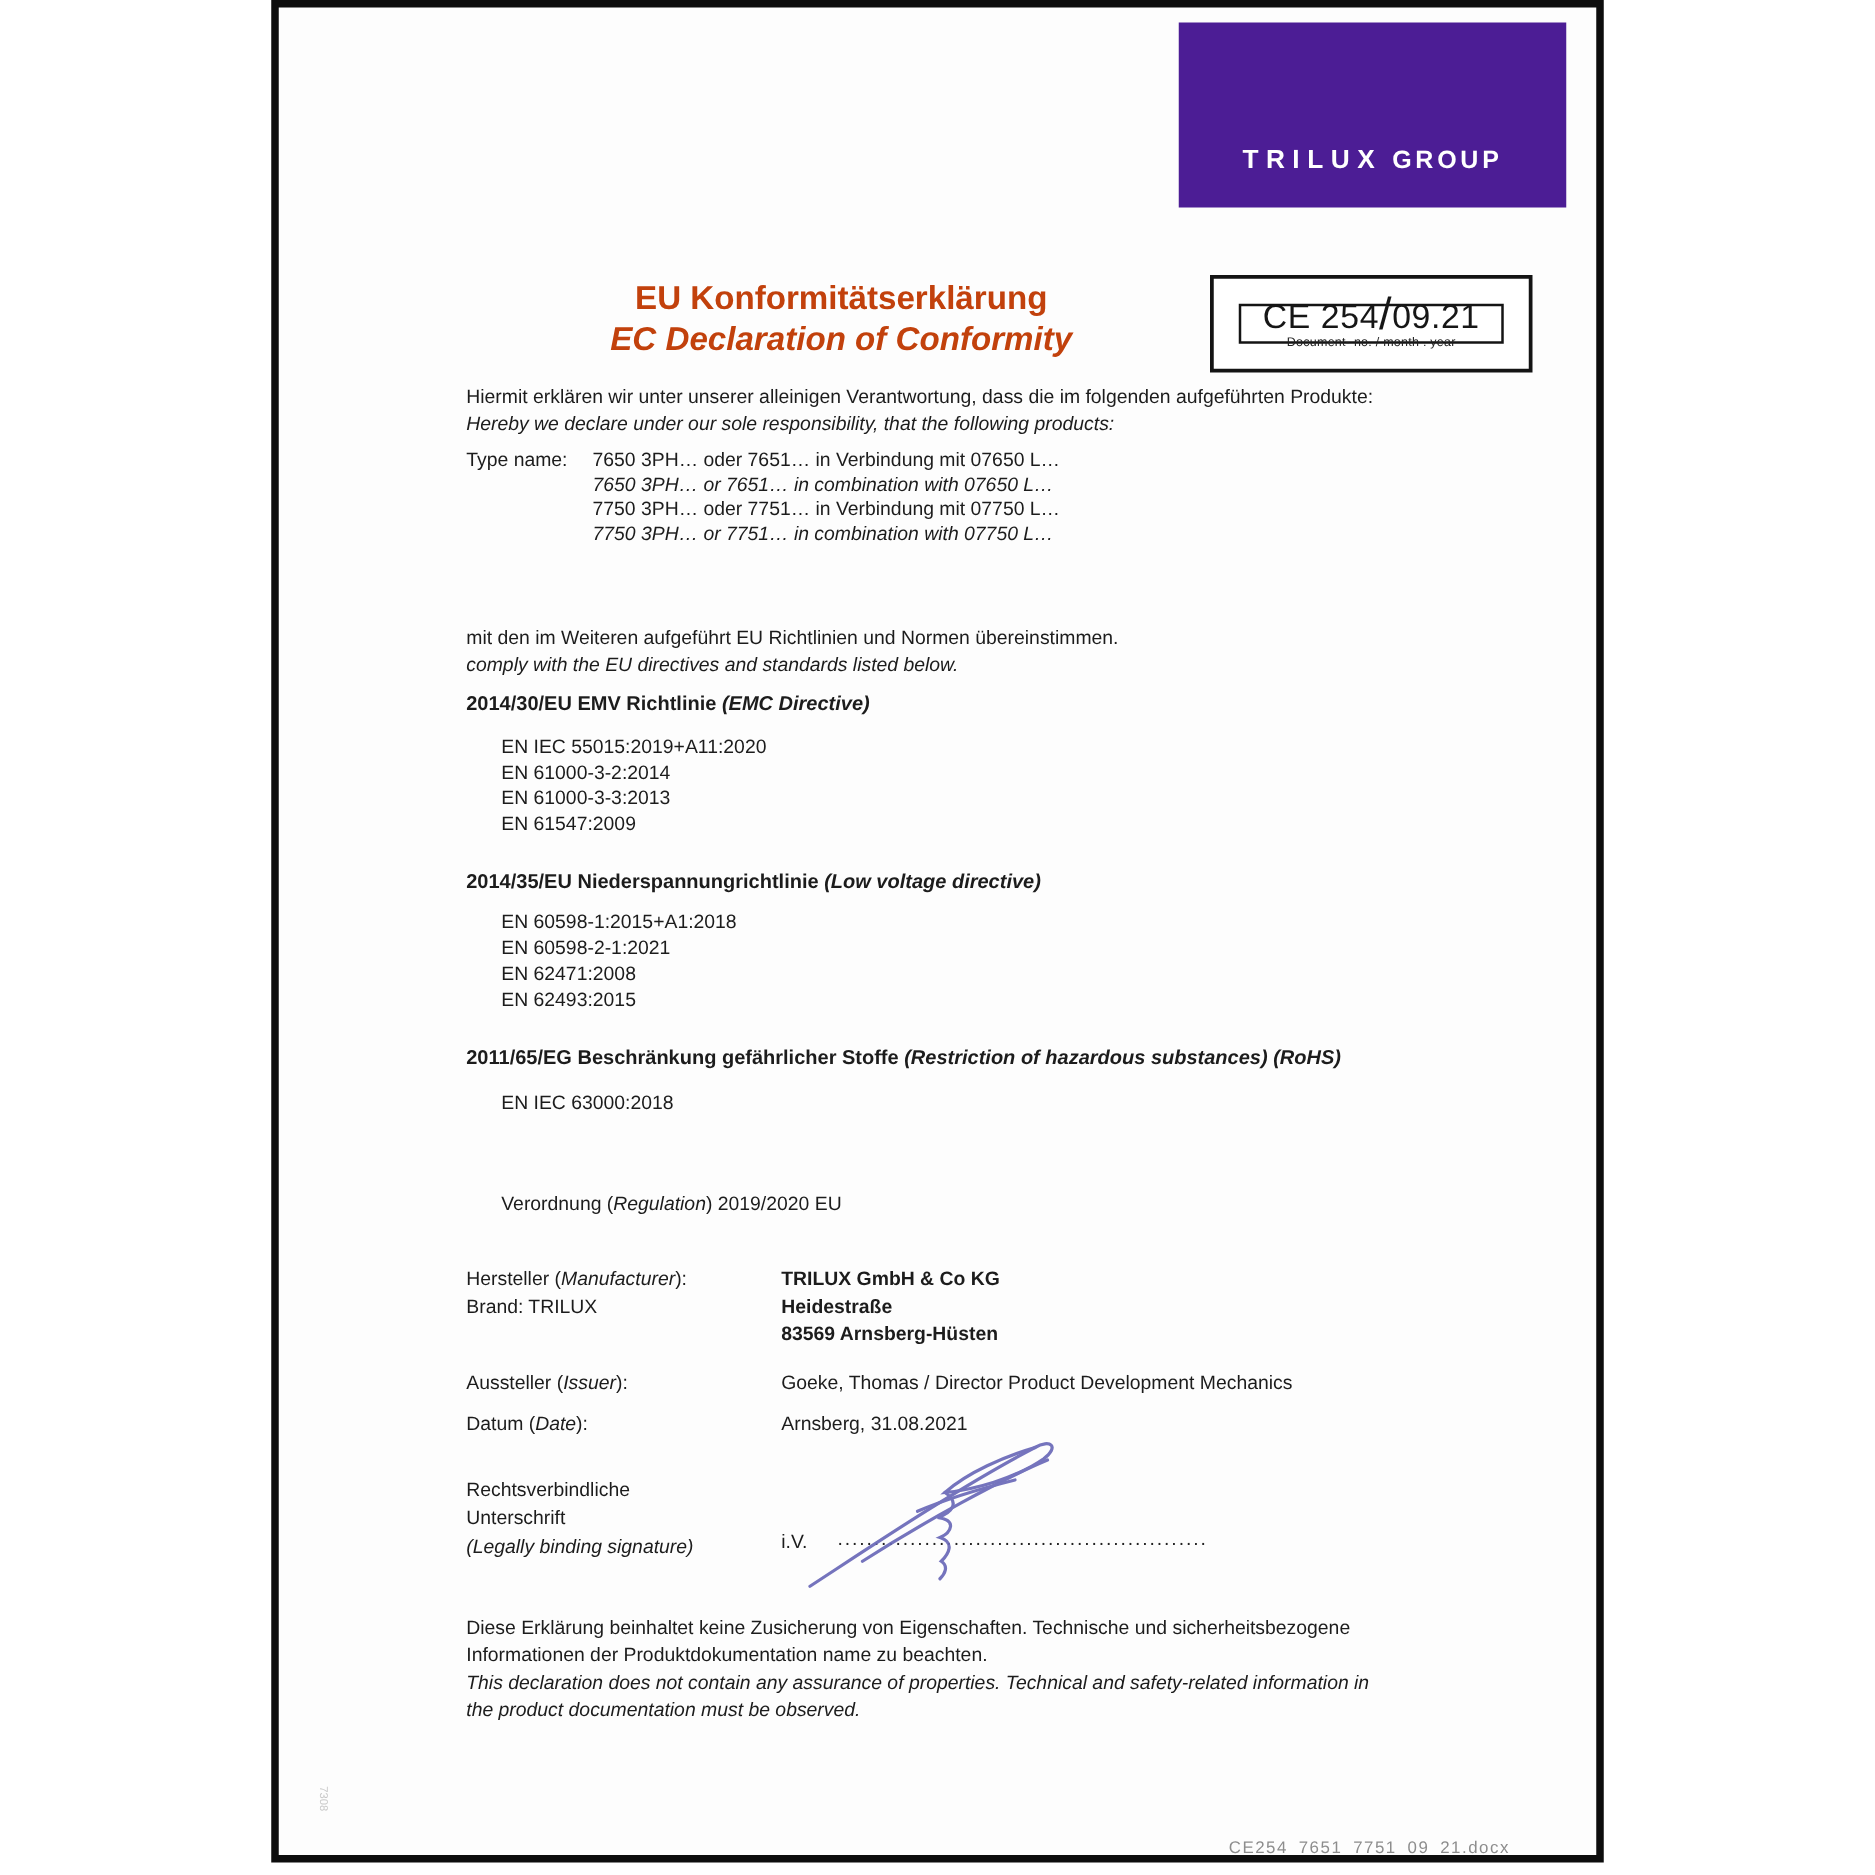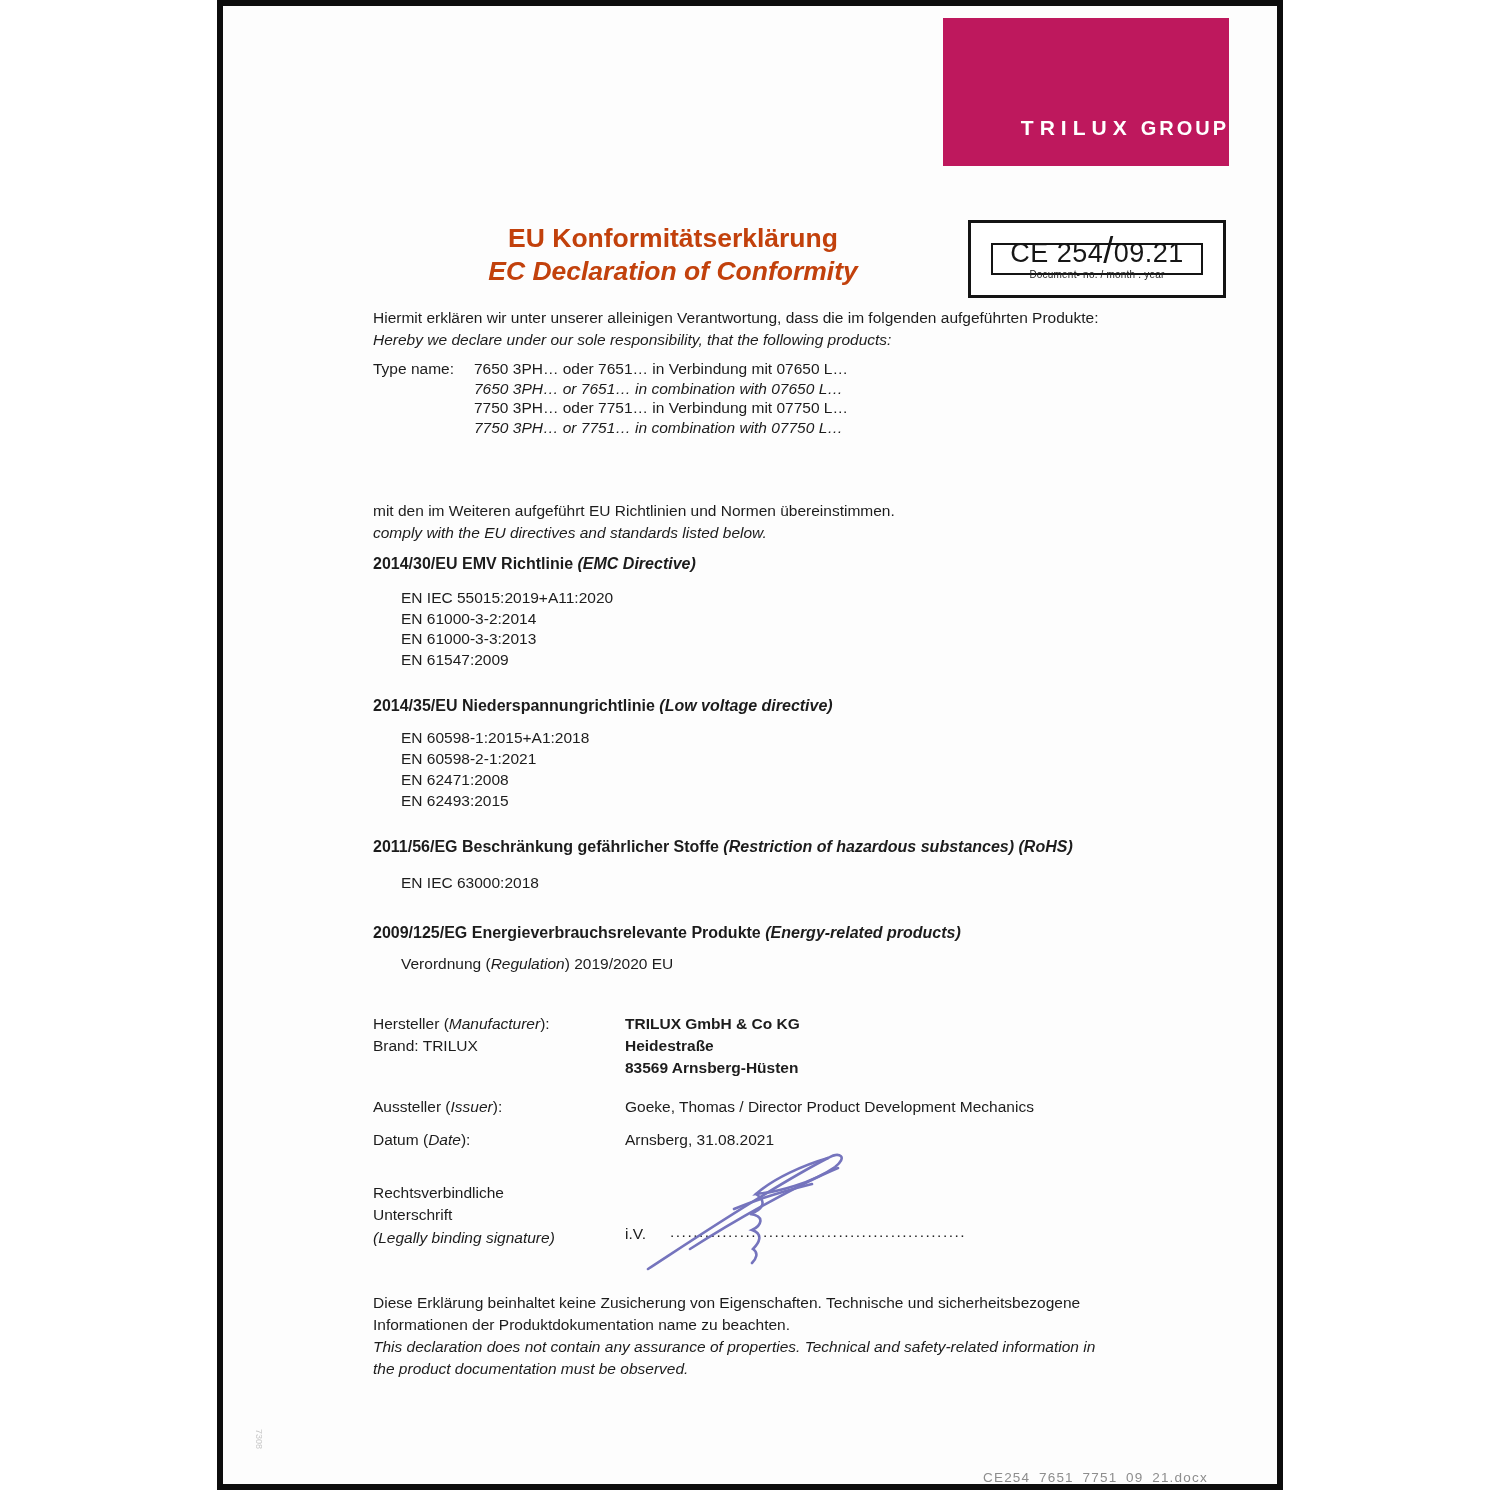--- a/index.html
+++ b/index.html
@@ -7,22 +7,22 @@
   .page{
     position:absolute;left:217px;top:0;width:1054px;height:1478px;
     border:6px solid #0d0d0d;background:#fdfdfd;overflow:hidden;
   }
   .t{position:absolute;white-space:nowrap;color:#1c1c1c;font-size:15.5px;line-height:20px;}
   .b{font-weight:bold;}
   .i{font-style:italic;}
   .h{font-weight:bold;font-size:16px;}
   .list div{white-space:nowrap;}
   .logo{
-    position:absolute;left:720px;top:12px;width:286px;height:148px;
-    background:#be185d;display:flex;align-items:flex-end;justify-content:flex-end;
+    position:absolute;left:720px;top:12px;width:310px;height:148px;
+    background:#4c1d95;display:flex;align-items:flex-end;justify-content:center;
     padding-bottom:26px;box-sizing:border-box;
   }
   .logo .brand{color:#fff;font-weight:800;font-size:21px;letter-spacing:6px;}
   .logo .group{color:#fff;font-weight:600;font-size:20px;letter-spacing:3px;margin-left:8px;}
   .title{
     position:absolute;left:230px;top:216px;width:440px;text-align:center;
     font-size:26.5px;font-weight:bold;line-height:33px;color:#c2410c;white-space:nowrap;
   }
   .cebox{
     position:absolute;left:745px;top:214px;width:258px;height:78px;
@@ -91,24 +91,23 @@
   </div>
 
   <div class="t h" style="left:150px;top:690px;"><span>2014/35/EU Niederspannungrichtlinie </span><span class="i">(Low voltage directive)</span></div>
   <div class="t list" style="left:178px;top:721px;line-height:21px;">
     <div>EN 60598-1:2015+A1:2018</div>
     <div>EN 60598-2-1:2021</div>
     <div>EN 62471:2008</div>
     <div>EN 62493:2015</div>
   </div>
 
-  <div class="t h" style="left:150px;top:831px;"><span>2011/56/EG Beschränkung gefährlicher Stoffe </span><span class="i">(Restriction of hazardous substances) (RoHS)</span></div>
+  <div class="t h" style="left:150px;top:831px;"><span>2011/65/EG Beschränkung gefährlicher Stoffe </span><span class="i">(Restriction of hazardous substances) (RoHS)</span></div>
   <div class="t" style="left:178px;top:867px;">EN IEC 63000:2018</div>
 
-  <div class="t h" style="left:150px;top:917px;"><span>2009/125/EG Energieverbrauchsrelevante Produkte </span><span class="i">(Energy-related products)</span></div>
   <div class="t" style="left:178px;top:948px;"><span>Verordnung (</span><span class="i">Regulation</span><span>) 2019/2020 EU</span></div>
 
   <div class="t" style="left:150px;top:1008px;"><span>Hersteller (</span><span class="i">Manufacturer</span><span>):</span></div>
   <div class="t b" style="left:402px;top:1008px;">TRILUX GmbH &amp; Co KG</div>
 
   <div class="t" style="left:150px;top:1030px;">Brand: TRILUX</div>
   <div class="t b" style="left:402px;top:1030px;">Heidestraße</div>
   <div class="t b" style="left:402px;top:1052px;">83569 Arnsberg-Hüsten</div>
 
   <div class="t" style="left:150px;top:1091px;"><span>Aussteller (</span><span class="i">Issuer</span><span>):</span></div>

